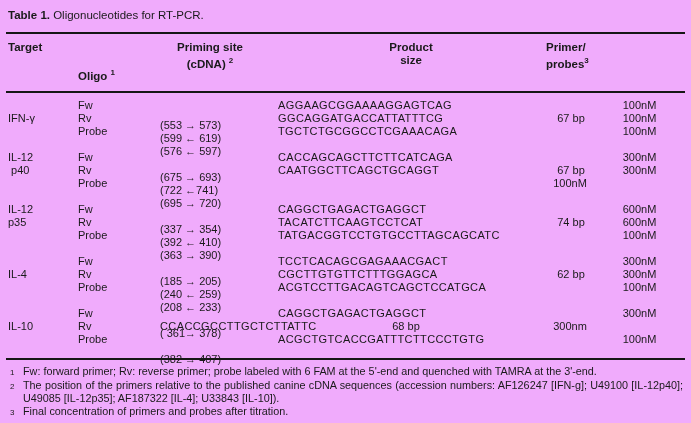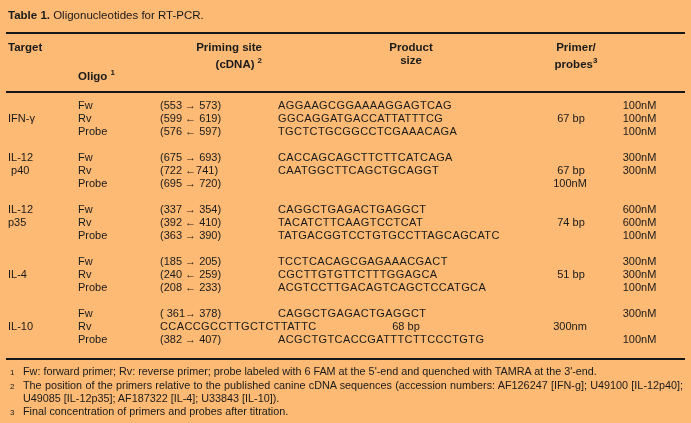--- a/index.html
+++ b/index.html
@@ -2,54 +2,54 @@
 <html><head>
 <meta charset="utf-8">
 <style>
   html,body { margin:0; padding:0; background:#fbfbf9; }
   .page {
     position:relative;
     width:691px; height:423px;
     box-sizing:border-box;
     padding:5px 6px 16px 6px;
     overflow:hidden;
-    background:#fdba74;
+    background:#f0abfc;
     color:#1a1a1a;
     font-family:"Liberation Sans", sans-serif;
   }
   .title { font-size:11.5px; line-height:15px; padding:3px 0 0 2px; height:18px; }
   .title .bold { font-weight:bold; }
   .rule { background:#161616; }
   .rule-top { height:2px; margin-top:6px; }
   .rule-mid { height:2px; }
   .rule-foot { height:2px; }
   .rule-bottom { height:2px; }
 
   .grid {
     display:grid;
     grid-template-columns:70px 82px 118px 1fr 60px 79px;
   }
   .header-grid { padding:7px 0 8px 0; font-weight:bold; font-size:11.5px; line-height:13px; }
   .hcell { white-space:nowrap; }
   .h-target { padding-left:2px; }
   .h-oligo  { padding-left:2px;margin-top:25px; }
-  .h-priming { text-align:right; padding-right:14px; }
+  .h-priming { text-align:center; padding-right:14px; }
   .h-seq { padding-left:2px; }
   .h-product { text-align:center; }
-  .h-primer { text-align:center; }
+  .h-primer { text-align:left; }
   sup { font-size:8px; }
   sup.sp { margin-left:3px; }
 
   .tbody { padding:6px 0 12px 0; }
   .row { height:13px; line-height:13px; font-size:11px; }
   .row.group-start { margin-top:13px; }
   .cell { overflow:visible; white-space:nowrap; }
   .c-target { padding-left:2px; white-space:pre; }
   .c-oligo  { padding-left:2px; }
-  .c-site   { padding-left:2px; white-space:pre; }
+  .c-site   { padding-left:2px; white-space:pre;margin-top:20px; }
   .c-seq    { padding-left:2px; letter-spacing:0.4px; }
   .c-product{ text-align:center; padding-right:10px; }
   .c-conc   { text-align:center; padding-right:12px; }
 
   .footnotes { padding:5px 0 6px 0; font-size:10.8px; line-height:13px; }
   .fn { display:flex; }
   .fn-sup { flex:none; width:17px; box-sizing:border-box; padding-left:4px; font-size:8px; padding-top:1px; }
   .fn-text { flex:1; text-align:justify; padding-right:2px; }
 </style>
 </head>
@@ -165,21 +165,21 @@
       <div class="cell c-site">(185 → 205)</div>
       <div class="cell c-seq">TCCTCACAGCGAGAAACGACT</div>
       <div class="cell c-product"></div>
       <div class="cell c-conc">300nM</div>
     </div>
       <div class="grid row">
       <div class="cell c-target">IL-4</div>
       <div class="cell c-oligo">Rv</div>
       <div class="cell c-site">(240 ← 259)</div>
       <div class="cell c-seq">CGCTTGTGTTCTTTGGAGCA</div>
-      <div class="cell c-product">51 bp</div>
+      <div class="cell c-product">62 bp</div>
       <div class="cell c-conc">300nM</div>
     </div>
       <div class="grid row">
       <div class="cell c-target"></div>
       <div class="cell c-oligo">Probe</div>
       <div class="cell c-site">(208 ← 233)</div>
       <div class="cell c-seq">ACGTCCTTGACAGTCAGCTCCATGCA</div>
       <div class="cell c-product"></div>
       <div class="cell c-conc">100nM</div>
     </div>

